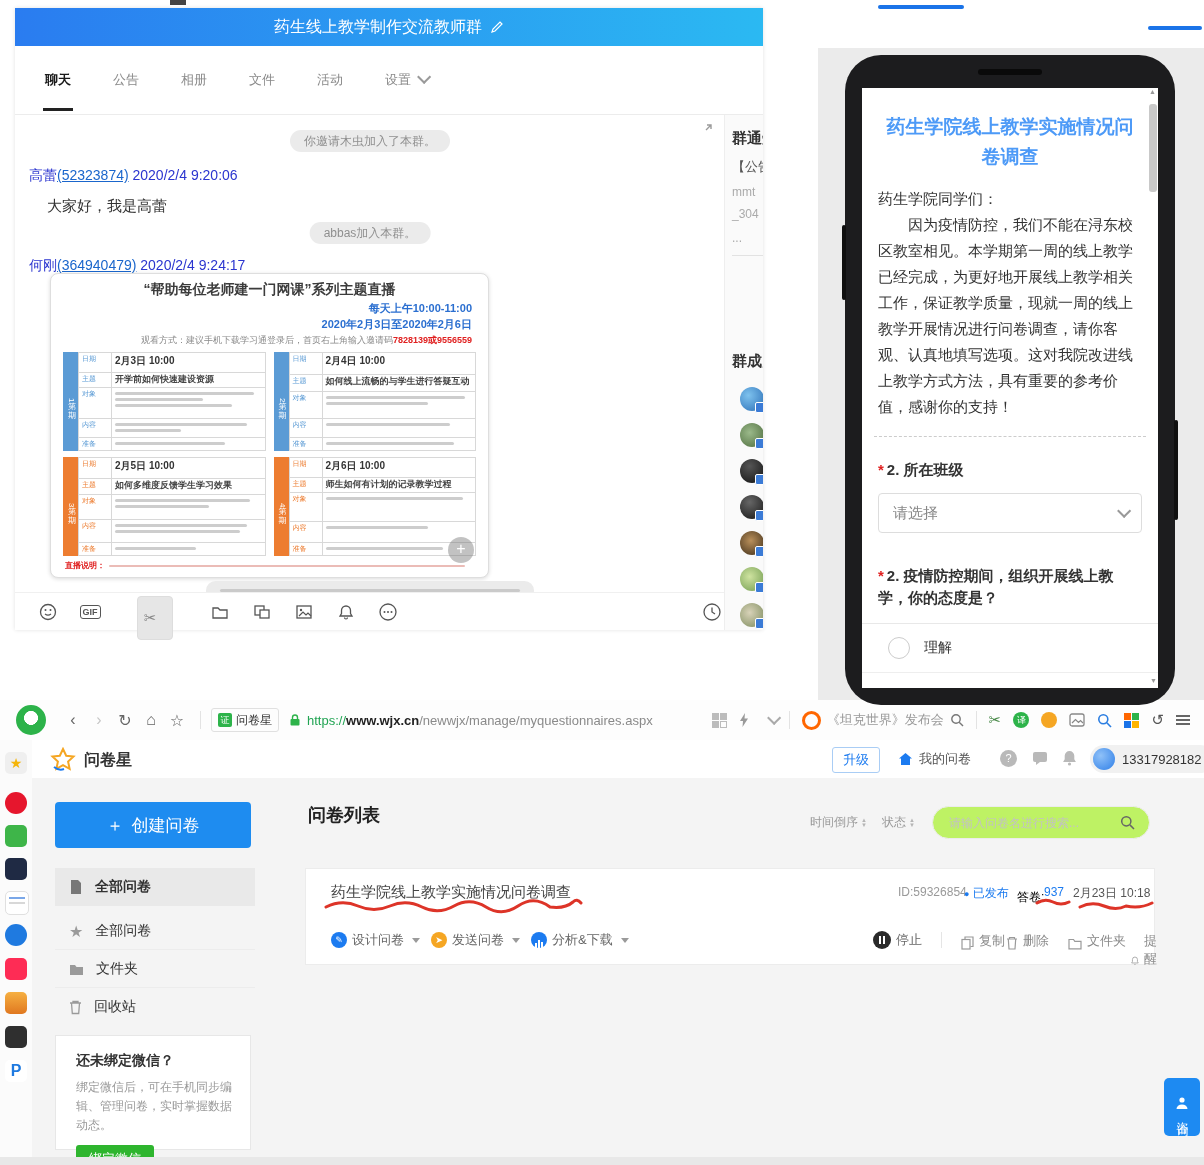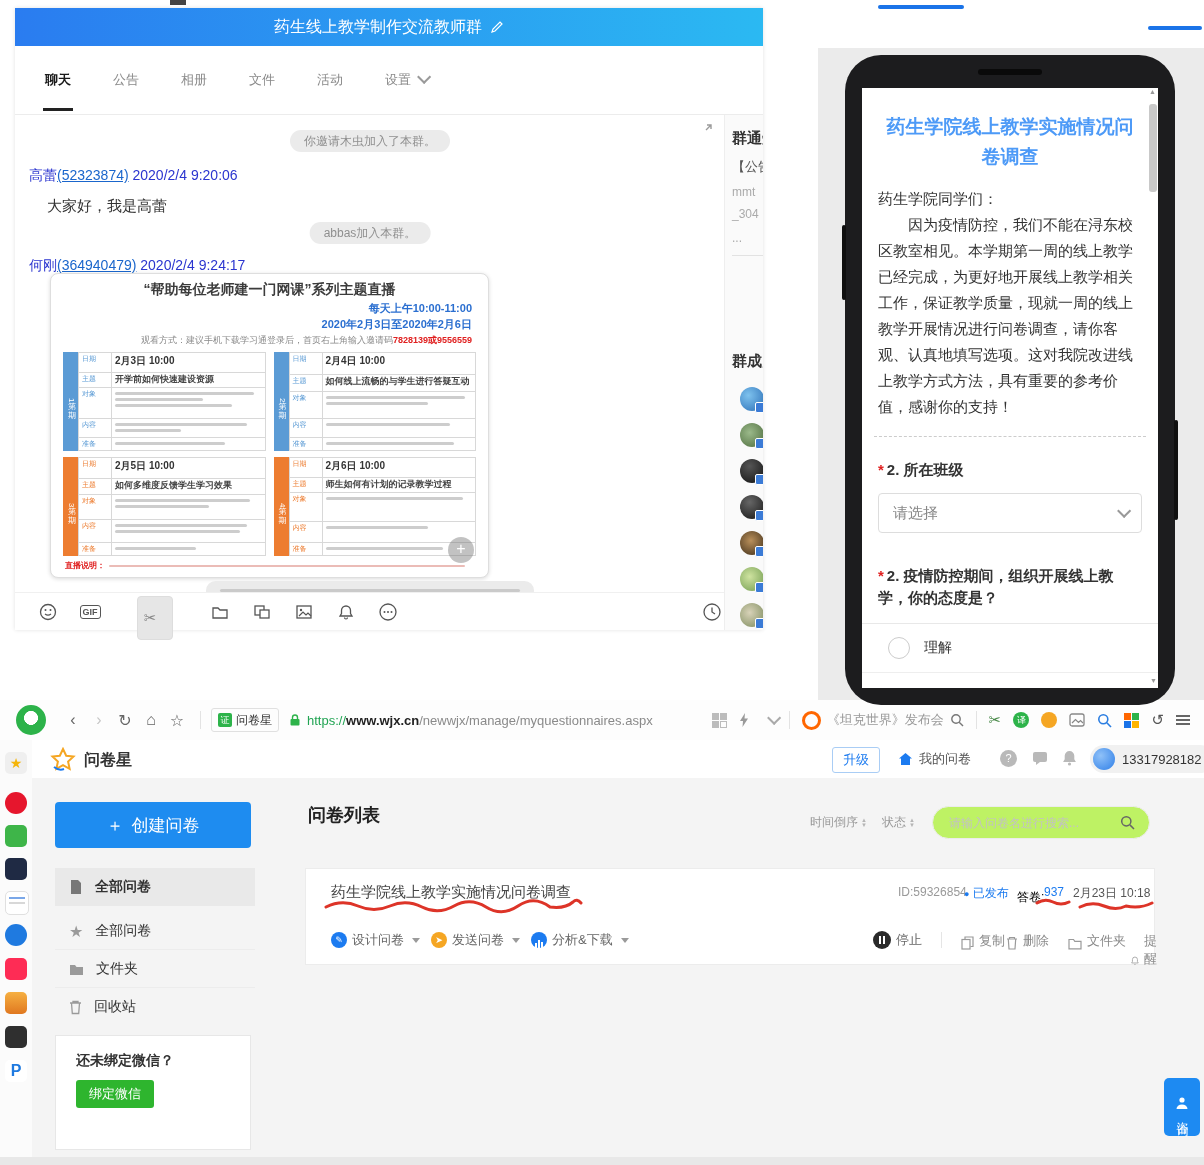--- a/index.html
+++ b/index.html
@@ -565,20 +565,21 @@
   <div class="abs menu-sep" style="top:987px;"></div>
   <div class="abs menu-item" style="top:988px;">
     <svg width="13" height="15" viewBox="0 0 13 15">
         <path d="M1 3 h11 M4 3 V1.5 h5 V3 M2.5 3 l.8 10.5 h6.4 L10.5 3" fill="none" stroke="#9a9a9a" stroke-width="1.3"></path>
       </svg>
     <span>回收站</span>
   </div>
 
   <div class="abs wcard">
     <div style="margin:16px 0 0 20px;font-size:14px;font-weight:bold;color:#333;">还未绑定微信？</div>
+    <div style="margin:8px 18px 0 20px;font-size:12px;color:#9a9a9a;line-height:19px;">绑定微信后，可在手机同步编辑、管理问卷，实时掌握数据动态。</div>
     <div class="greenbtn" style="margin:10px 0 0 20px;">绑定微信</div>
   </div>
 
   <div class="abs" style="left:308px;top:803px;font-size:18px;font-weight:bold;color:#222;">问卷列表</div>
   <div class="abs sorttxt" style="left:810px;top:814px;">
       <span>时间倒序</span>
       <span class="updn">
         <span>▲</span>
         <span>▼</span>
       </span>

